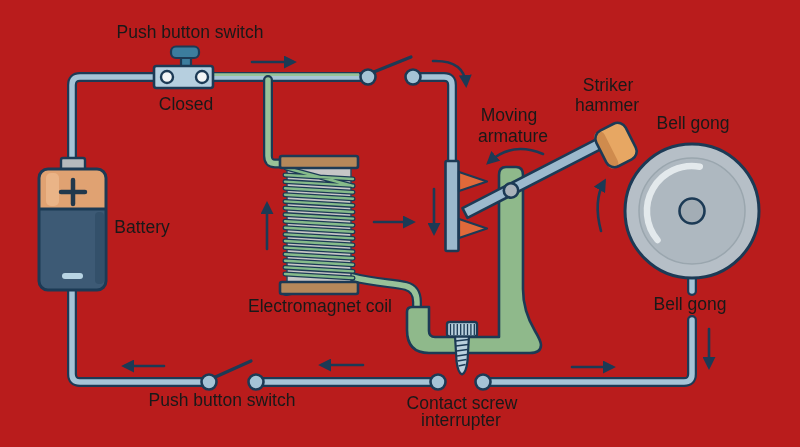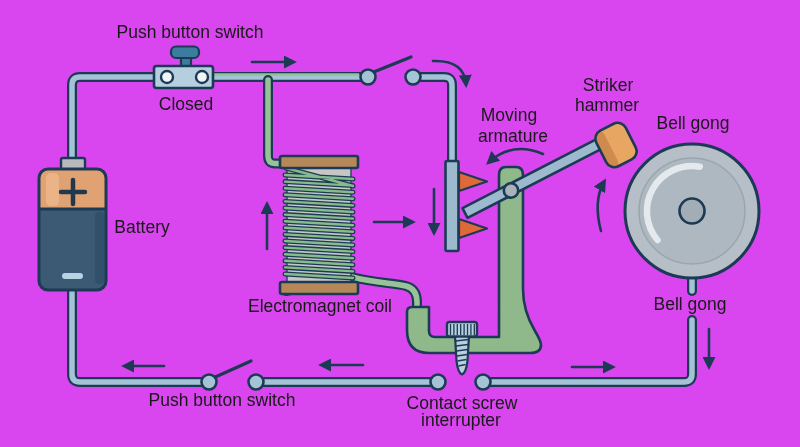--- a/index.html
+++ b/index.html
@@ -1,16 +1,16 @@
 <!DOCTYPE html>
 <html><head>
 <meta charset="utf-8">
 <style>
   html,body{margin:0;padding:0;background:#ffffff;}
-  .stage{width:800px;height:447px;position:relative;background:#d946ef;overflow:hidden;}
+  .stage{width:800px;height:447px;position:relative;background:#b91c1c;overflow:hidden;}
   svg{display:block;}
   .o   {stroke:#1c3a55;stroke-width:10;fill:none;stroke-linecap:round;stroke-linejoin:round;}
   .f   {stroke:#a5c3d6;stroke-width:5.5;fill:none;stroke-linecap:round;stroke-linejoin:round;}
   .fg  {stroke:#98c298;stroke-width:5.5;fill:none;stroke-linecap:round;stroke-linejoin:round;}
   .blade{stroke:#1c3a55;stroke-width:3.2;stroke-linecap:round;}
   .term{fill:#a5c3d6;stroke:#1c3a55;stroke-width:2.6;}
   .arrow{stroke:#1c3a55;stroke-width:2.6;fill:none;stroke-linecap:round;}
   .lbl{font-family:"Liberation Sans",sans-serif;font-size:17.5px;fill:#191919;text-anchor:middle;}
 </style>
 </head>

